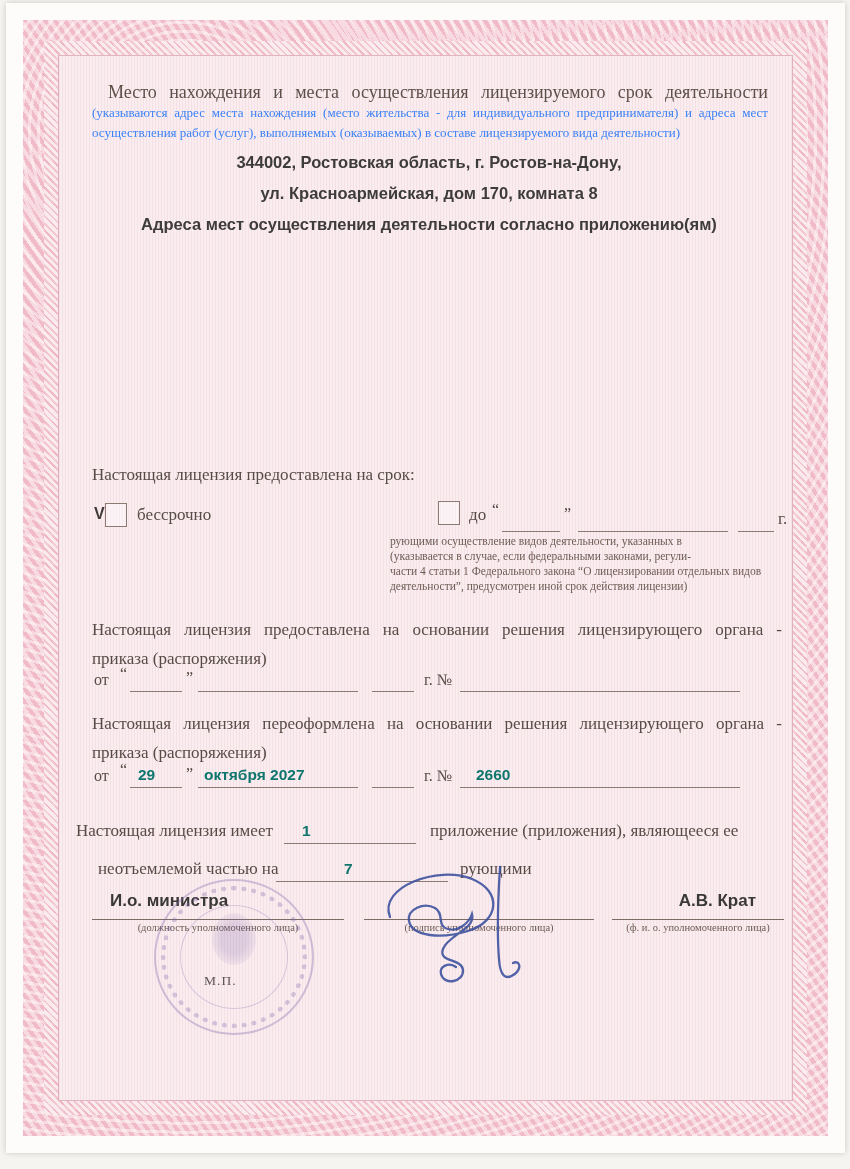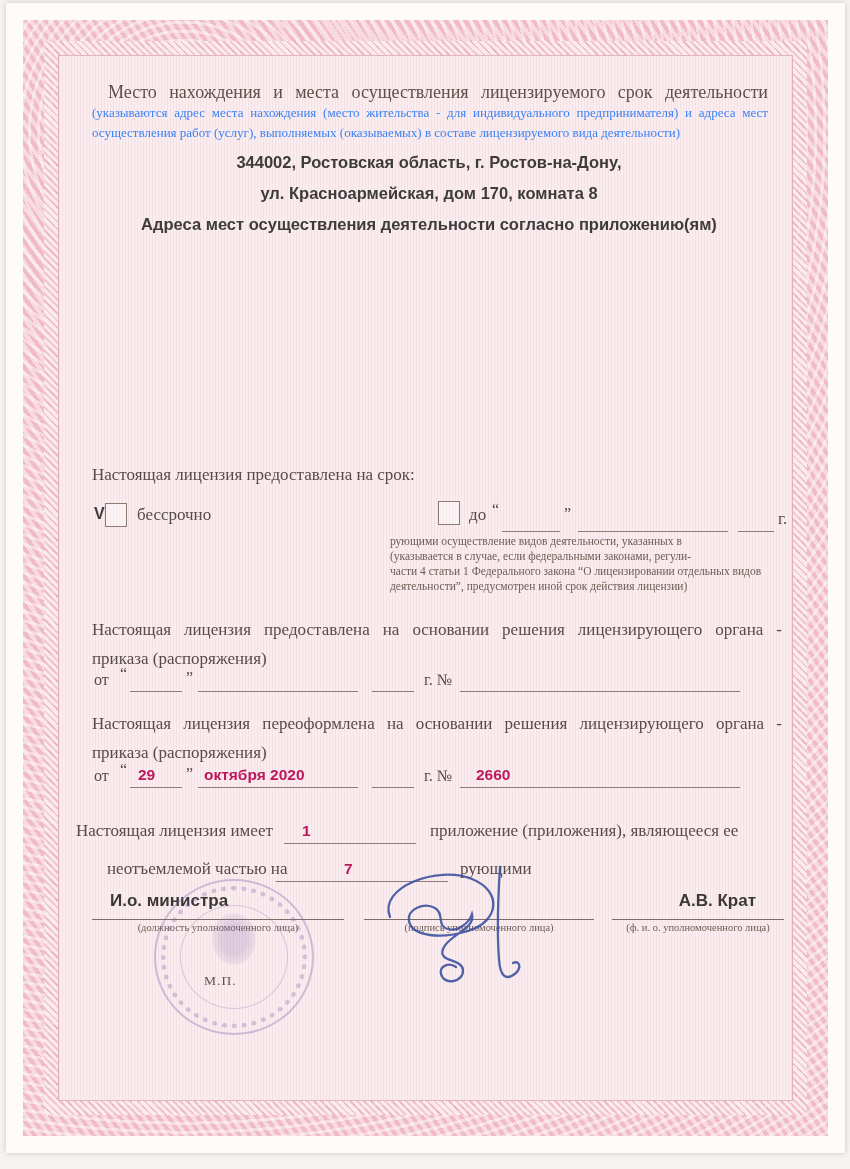--- a/index.html
+++ b/index.html
@@ -61,21 +61,21 @@
   .fr-reissued{top:756px;}
   .fr-label{position:absolute;left:0;top:8px;font-size:16px;}
   .fr-q1{position:absolute;left:26px;top:2px;}
   .fr-lA{left:36px;top:4px;width:52px;}
   .fr-q2{position:absolute;left:92px;top:6px;}
   .fr-lB{left:104px;top:4px;width:160px;}
   .fr-lC{left:278px;top:4px;width:42px;}
   .fr-num{position:absolute;left:330px;top:8px;font-size:16px;}
   .fr-lD{left:366px;top:4px;width:280px;}
   .fill{position:absolute;bottom:3px;font-family:"Liberation Sans", sans-serif;
-        font-weight:bold;font-size:15.5px;color:#be185d;white-space:nowrap;}
+        font-weight:bold;font-size:15.5px;color:#0f766e;white-space:nowrap;}
   .fA{left:8px;} .fB{left:6px;} .fD{left:16px;}
   
   .annex1{position:absolute;left:70px;top:812px;width:690px;height:32px;font-size:17px;}
   .annex2{position:absolute;left:86px;top:850px;width:690px;height:32px;font-size:17px;}
   .an-text{position:absolute;top:6px;}
   .an-line{height:28px;}
   
   .sigcol{position:absolute;top:886px;height:54px;}
   .sig-left{left:86px;width:252px;}
   .sig-mid{left:358px;width:230px;}
@@ -163,38 +163,38 @@
         <div class="lline">приказа (распоряжения)</div>
       </div>
       <div class="formrow fr-reissued">
         <span class="fr-label">от</span>
         <span class="q fr-q1">“</span>
         <span class="blank fr-lA">
             <span class="fill fA">29</span>
           </span>
         <span class="q fr-q2">”</span>
         <span class="blank fr-lB">
-            <span class="fill fB">октября 2020</span>
+            <span class="fill fB">октября 2027</span>
           </span>
         <span class="blank fr-lC"></span>
         <span class="fr-num">г. №</span>
         <span class="blank fr-lD">
             <span class="fill fD">2660</span>
           </span>
       </div>
 
       <div class="annex1">
         <span class="an-text" style="left:0;">Настоящая лицензия имеет</span>
         <span class="blank an-line" style="left:208px;top:0;width:132px;">
             <span class="fill" style="left:18px;">1</span>
           </span>
         <span class="an-text" style="left:354px;">приложение (приложения), являющееся ее</span>
       </div>
       <div class="annex2">
-        <span class="an-text" style="left:15px;">неотъемлемой частью на</span>
+        <span class="an-text" style="left:6px;">неотъемлемой частью на</span>
         <span class="blank an-line" style="left:184px;top:0;width:172px;">
             <span class="fill" style="left:68px;">7</span>
           </span>
         <span class="an-text" style="left:368px;">рующими</span>
       </div>
 
       <div class="sigcol sig-left">
         <div class="sig-top">
           <span class="pos-label">И.о. министра</span>
         </div>

